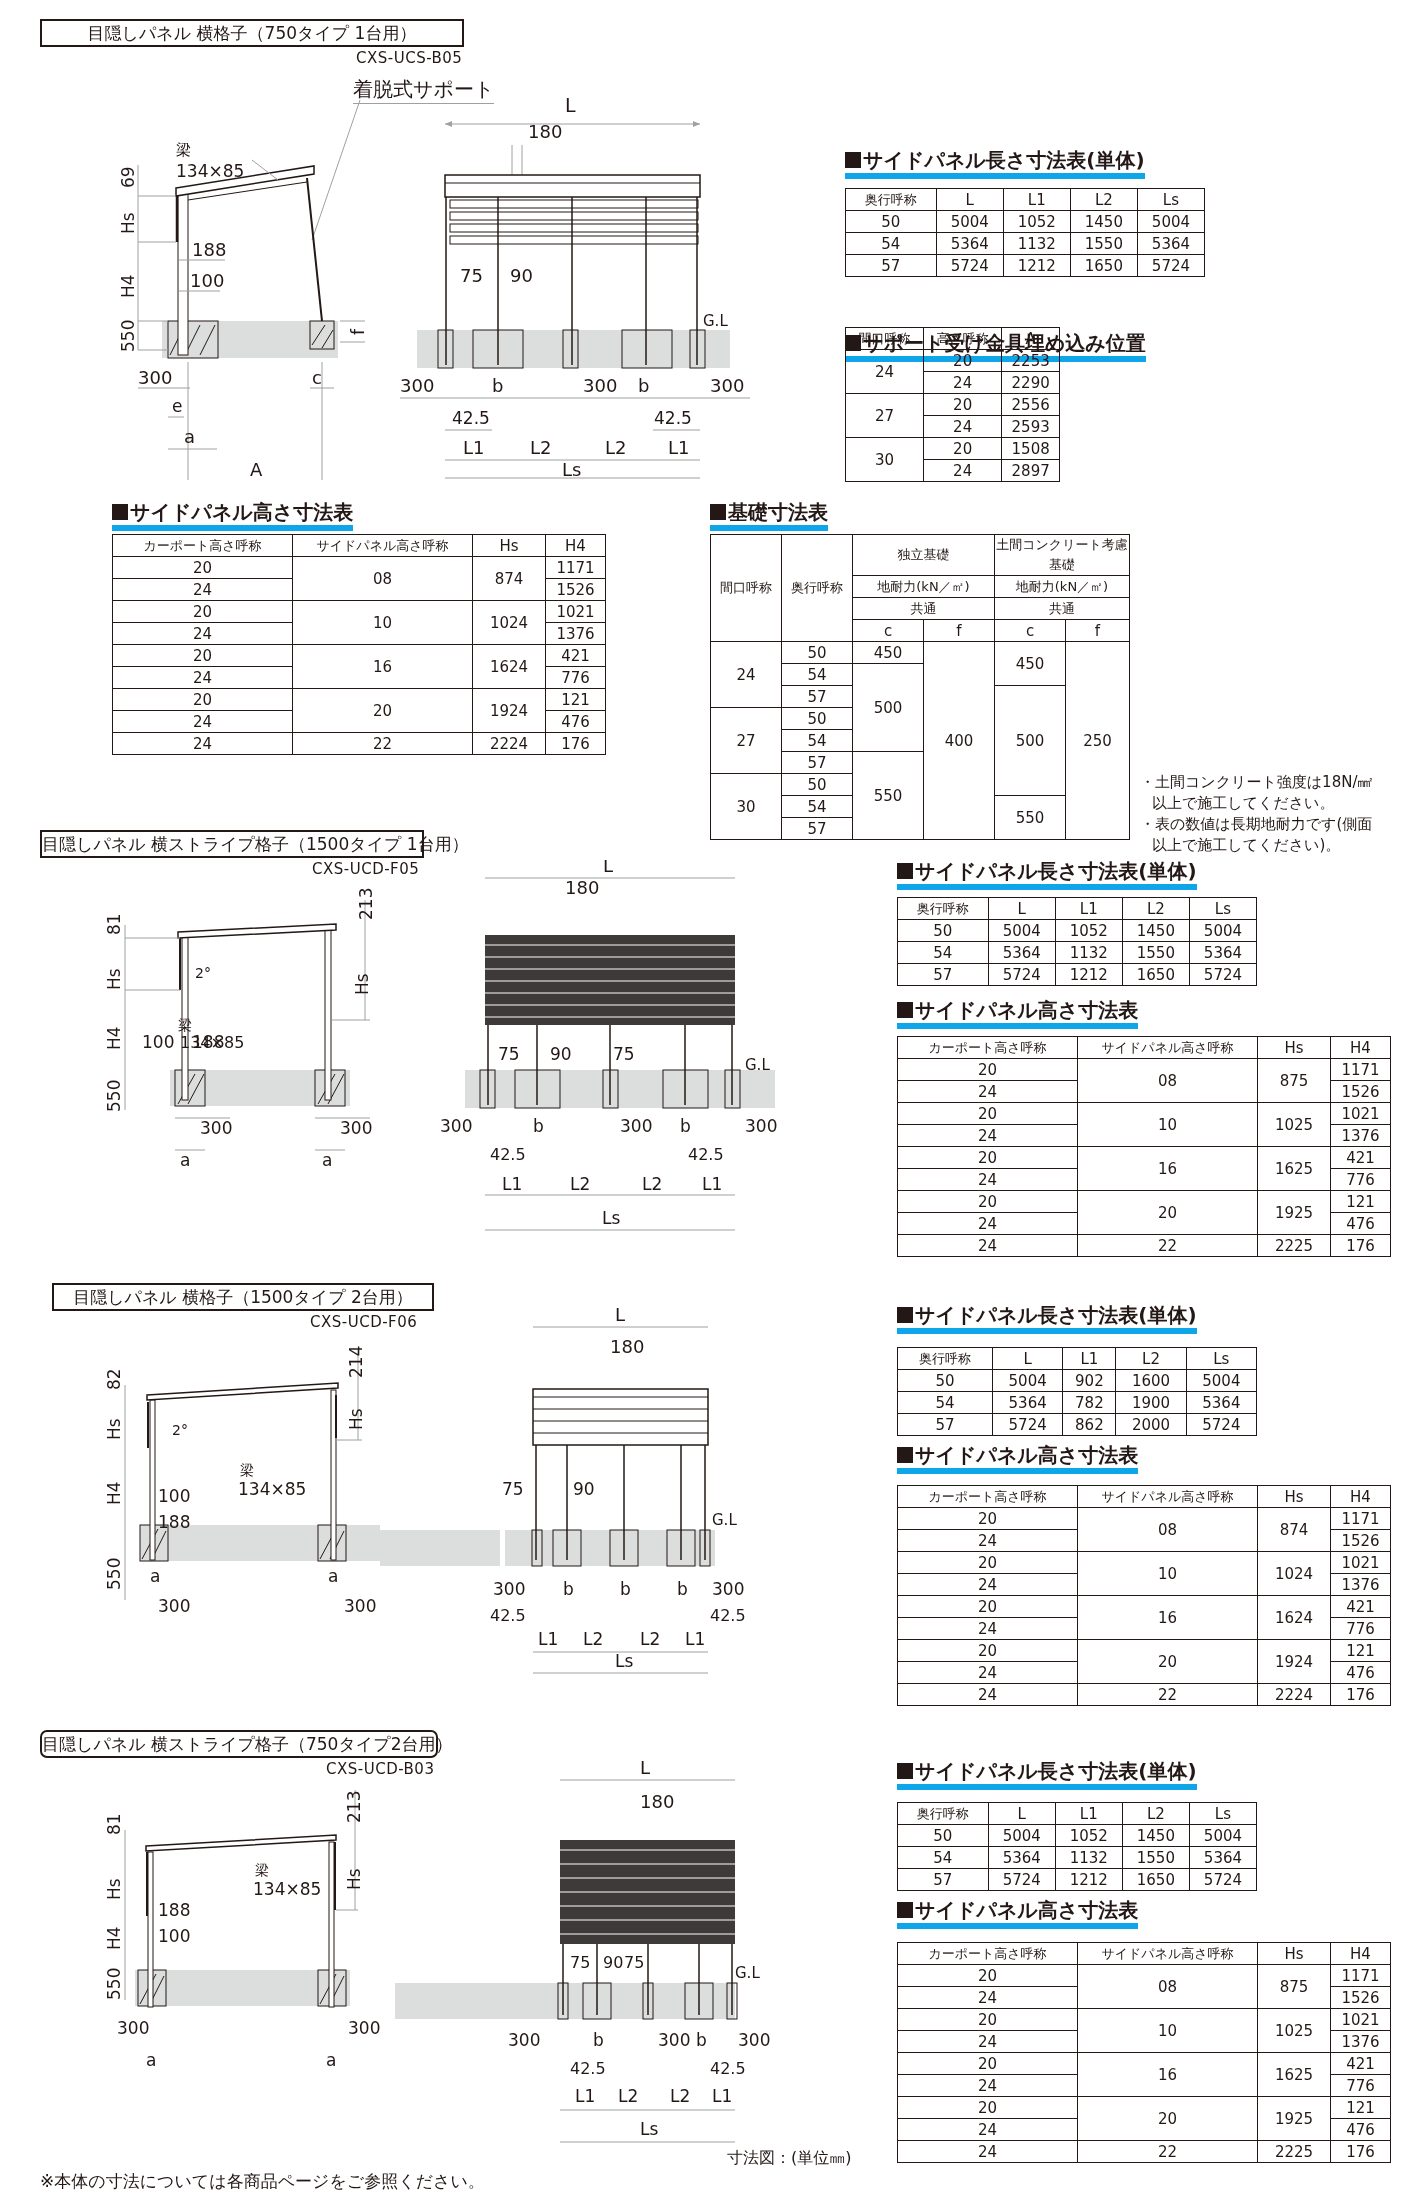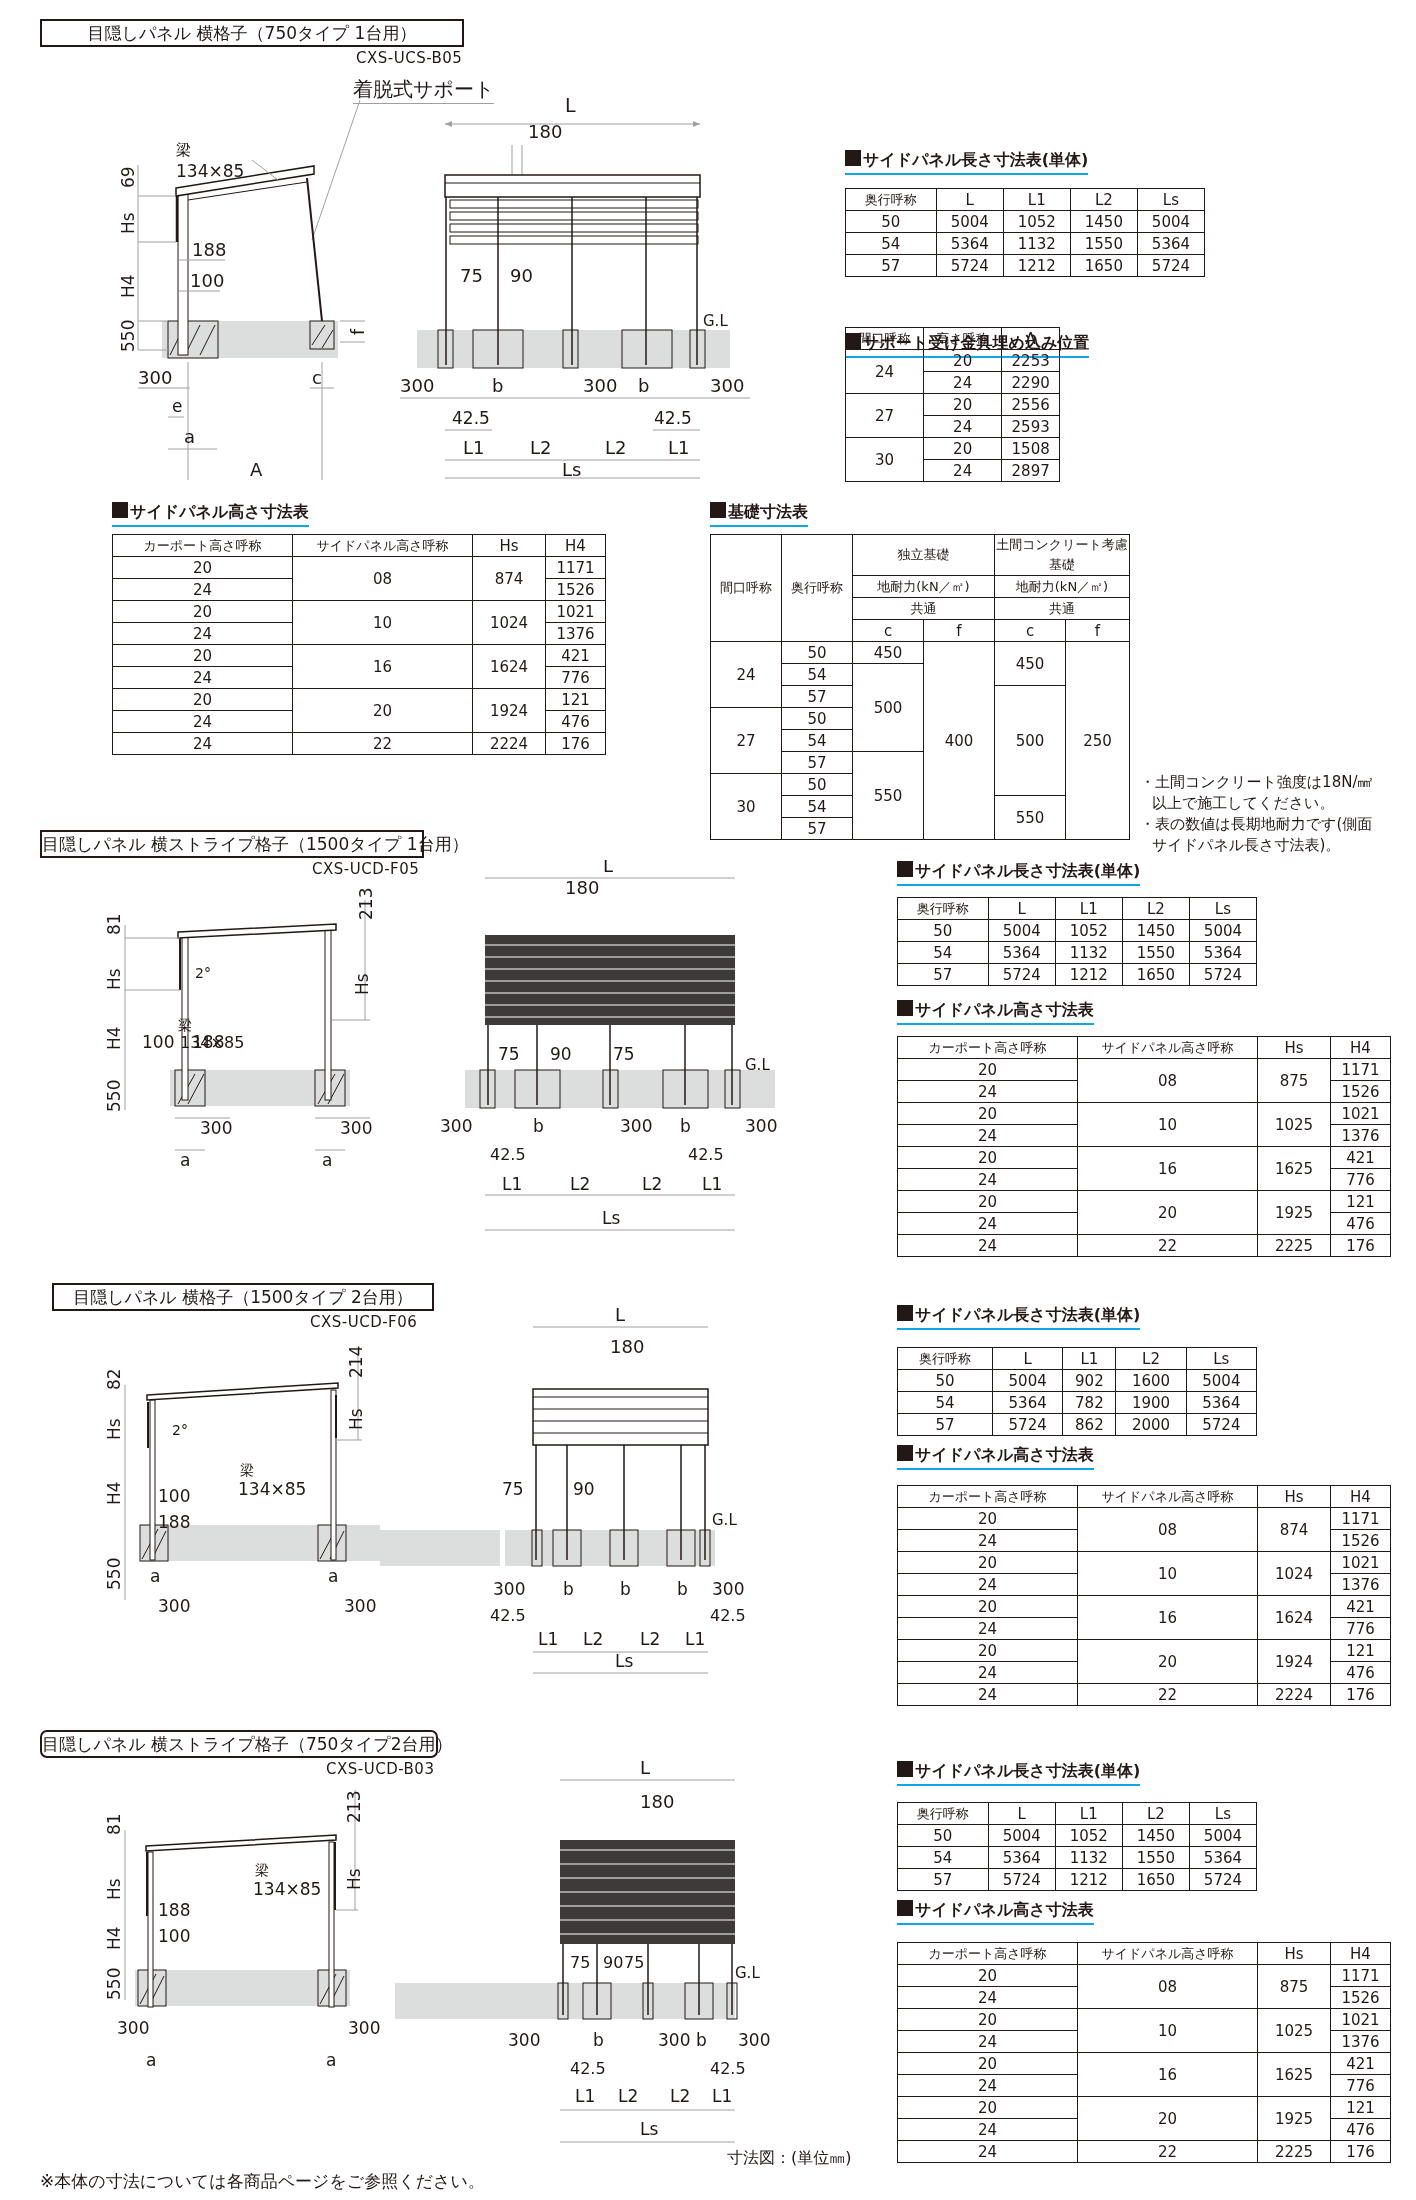--- a/index.html
+++ b/index.html
@@ -1,20 +1,20 @@
 <!DOCTYPE html>
 <html><head>
 <meta charset="utf-8">
 <style>
   html,body{margin:0;padding:0;background:#fff;}
   body{width:1416px;height:2200px;position:relative;font-family:"DejaVu Sans",sans-serif;color:#231815;overflow:hidden;}
   .abs{position:absolute;}
   .sec-title{position:absolute;border:2px solid #231815;font-size:17px;line-height:24px;text-align:center;background:#fff;white-space:nowrap;}
   .model{position:absolute;font-size:15px;letter-spacing:0.5px;}
-  .tbl-title{position:absolute;font-size:16px;font-weight:bold;border-bottom:2px solid #0ea5e9;line-height:26px;white-space:nowrap;}
+  .tbl-title{position:absolute;font-size:20px;font-weight:bold;border-bottom:6px solid #0ea5e9;line-height:26px;white-space:nowrap;}
   .tbl-title .sq{display:inline-block;width:16px;height:16px;background:#231815;margin-right:2px;vertical-align:-1px;}
   table.dim{position:absolute;border-collapse:collapse;font-size:15px;}
   table.dim td{border:1.5px solid #231815;text-align:center;padding:0;line-height:20px;height:21px;}
   table.dim td.hd{font-size:13px;}
   .note{position:absolute;font-size:15px;line-height:21px;margin-top:40px;}
   svg text{font-family:"DejaVu Sans",sans-serif;fill:#231815;}
 </style>
 </head>
 <body>
 
@@ -321,21 +321,21 @@
   <tr>
         <td>57</td>
       </tr>
 </tbody>
   </table>
 
 <div class="note" style="left:1140px;top:732px;">
   <div>・土間コンクリート強度は18N/㎟</div>
   <div style="padding-left:12px">以上で施工してください。</div>
   <div>・表の数値は長期地耐力です(側面</div>
-  <div style="padding-left:12px">サイドパネル長さ寸法表)。</div>
+  <div style="padding-left:12px">以上で施工してください)。</div>
 </div>
 
 <div class="sec-title" style="left:40px;top:830px;width:380px;">目隠しパネル 横ストライプ格子（1500タイプ 1台用）</div>
 <div class="model" style="left:312px;top:860px;">CXS-UCD-F05</div>
 
 <svg class="abs" style="left:100px;top:880px;" width="300" height="340" viewBox="0 0 300 340">
   <rect x="70" y="190" width="180" height="36" fill="#dcdddd"></rect>
   <rect x="75" y="190" width="30" height="36" fill="none" stroke="#231815"></rect>
     <rect x="215" y="190" width="30" height="36" fill="none" stroke="#231815"></rect>
   <g stroke="#231815">

